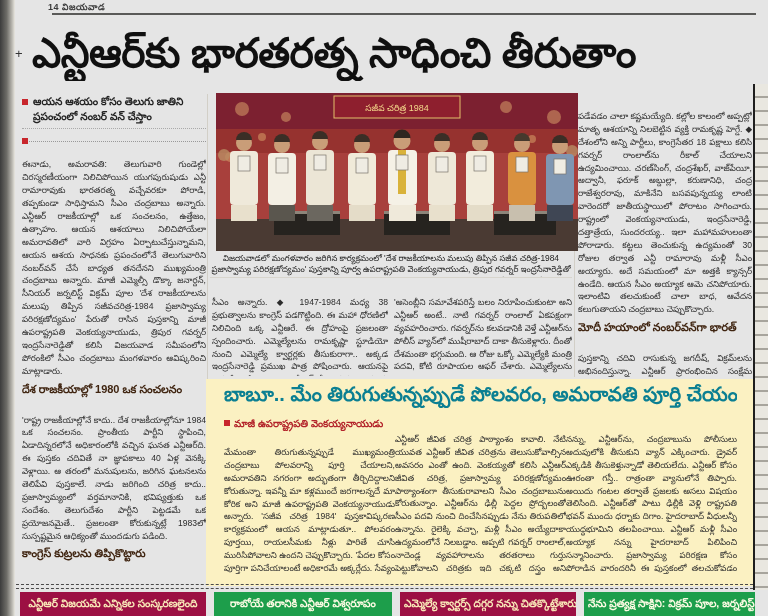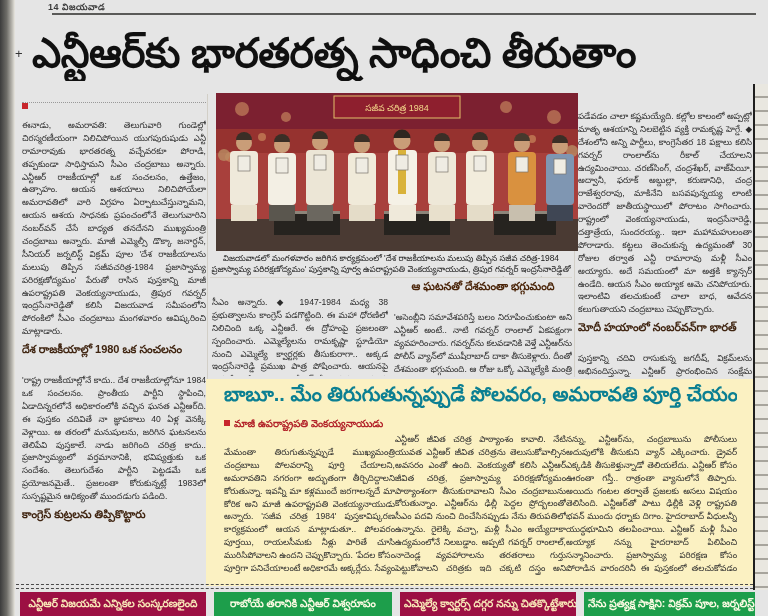--- a/index.html
+++ b/index.html
@@ -66,20 +66,24 @@
 
   <div class="headline">ఎన్టీఆర్‌కు భారతరత్న సాధించి తీరుతాం</div>
 
   <div class="vrule1"></div>
   <div class="vrule2"></div>
 
   <div class="col-left">
     <div class="hl-box">
       <div class="hl-item">
         <span class="hl-bullet"></span>
+        <span>ఆయన ఆశయం కోసం తెలుగు జాతిని ప్రపంచంలో నంబర్ వన్ చేస్తాం</span>
+      </div>
+      <div class="hl-item">
+        <span class="hl-bullet"></span>
       </div>
     </div>
     <p class="body">ఈనాడు, అమరావతి: తెలుగువారి గుండెల్లో చిరస్మరణీయంగా నిలిచిపోయిన యుగపురుషుడు ఎన్టీ రామారావుకు భారతరత్న వచ్చేవరకూ పోరాడి, తప్పకుండా సాధిస్తామని సీఎం చంద్రబాబు అన్నారు. ఎన్టీఆర్ రాజకీయాల్లో ఒక సంచలనం, ఉత్తేజం, ఉత్సాహం. ఆయన ఆశయాలు నిలిచిపోయేలా అమరావతిలో వారి విగ్రహం ఏర్పాటుచేస్తున్నామని, ఆయన ఆశయ సాధనకు ప్రపంచంలోనే తెలుగువారిని నంబర్‌వన్ చేసే బాధ్యత తనదేనని ముఖ్యమంత్రి చంద్రబాబు అన్నారు. మాజీ ఎమ్మెల్సీ డొక్కా జనార్దన్, సీనియర్ జర్నలిస్ట్ విక్రమ్ పూల 'దేశ రాజకీయాలను మలుపు తిప్పిన సజీవచరిత్ర-1984 ప్రజాస్వామ్య పరిరక్షణోద్యమం' పేరుతో రాసిన పుస్తకాన్ని మాజీ ఉపరాష్ట్రపతి వెంకయ్యనాయుడు, త్రిపుర గవర్నర్ ఇంద్రసేనారెడ్డితో కలిసి విజయవాడ సమీపంలోని పోరంకిలో సీఎం చంద్రబాబు మంగళవారం ఆవిష్కరించి మాట్లాడారు.</p>
     <div class="subhead">దేశ రాజకీయాల్లో 1980 ఒక సంచలనం</div>
     <p class="body">'రాష్ట్ర రాజకీయాల్లోనే కాదు.. దేశ రాజకీయాల్లోనూ 1984 ఒక సంచలనం. ప్రాంతీయ పార్టీని స్థాపించి, ఏడాదిన్నరలోనే అధికారంలోకి వచ్చిన ఘనత ఎన్టీఆర్‌ది. ఈ పుస్తకం చదివితే నా జ్ఞాపకాలు 40 ఏళ్ల వెనక్కి వెళ్లాయి. ఆ తరంలో మనుషులను, జరిగిన ఘటనలను తెలిపేవి పుస్తకాలే. నాడు జరిగింది చరిత్ర కాదు.. ప్రజాస్వామ్యంలో వర్తమానానికి, భవిష్యత్తుకు ఒక సందేశం. తెలుగుదేశం పార్టీని పెట్టడమే ఒక ప్రయోజనమైతే.. ప్రజలంతా కోరుకున్నట్లే 1983లో సుస్పష్టమైన ఆధిక్యంతో ముందడుగు పడింది.</p>
     <div class="subhead">కాంగ్రెస్ కుట్రలను తిప్పికొట్టారు</div>
 
   </div>
 
   <div class="photo">
@@ -179,21 +183,20 @@
       </g>
     </svg>
   </div>
   <div class="caption">విజయవాడలో మంగళవారం జరిగిన కార్యక్రమంలో 'దేశ రాజకీయాలను మలుపు తిప్పిన సజీవ చరిత్ర-1984 ప్రజాస్వామ్య పరిరక్షణోద్యమం' పుస్తకాన్ని పూర్వ ఉపరాష్ట్రపతి వెంకయ్యనాయుడు, త్రిపుర గవర్నర్ ఇంద్రసేనారెడ్డితో కలిసి ఆవిష్కరిస్తున్న ముఖ్యమంత్రి చంద్రబాబు. వేదికపై కామినేని శ్రీనివాస్, విక్రమ్ పూల, టీకే జగదీష్, సీహెచ్ అయ్యప్పనాయుడు, నందమూరి రామకృష్ణ</div>
   <div class="cap-rule"></div>
 
   <div class="mid-left">
     <p class="body">సీఎం అన్నారు. ◆ 1947-1984 మధ్య 38 ప్రభుత్వాలను కాంగ్రెస్ పడగొట్టింది. ఈ మహా ధోరణిలో నిలిచింది ఒక్క ఎన్టీఆరే. ఈ ద్రోహంపై ప్రజలంతా స్పందించారు. ఎమ్మెల్యేలను రామకృష్ణా స్టూడియో నుంచి ఎమ్మెల్యే క్వార్టర్లకు తీసుకురాగా.. అక్కడ ఇంద్రసేనారెడ్డి ప్రముఖ పాత్ర పోషించారు. ఆయనపై అక్కడే దాడి జరిగింది. ఎన్టీఆర్‌తో వెంకయ్యనాయుడు రాష్ట్రవ్యాప్తంగా తిరిగారు' అని చంద్రబాబు గుర్తుచేసుకున్నారు.</p>
   </div>
   <div class="mid-right">
-    <div class="subhead">ఆ ఘటనతో దేశమంతా భగ్గుమంది</div>
     <p class="body">'అసెంబ్లీని సమావేశపరిస్తే బలం నిరూపించుకుంటా అని ఎన్టీఆర్ అంటే.. నాటి గవర్నర్ రాంలాల్ ఏకపక్షంగా వ్యవహరించారు. గవర్నర్‌ను కలవడానికి వెళ్తే ఎన్టీఆర్‌ను పోలీస్ వ్యాన్‌లో ముషీరాబాద్ దాకా తీసుకెళ్లారు. దీంతో దేశమంతా భగ్గుమంది. ఆ రోజు ఒక్కో ఎమ్మెల్యేకి మంత్రి పదవి, కోటి రూపాయల ఆఫర్ చేశారు. ఎమ్మెల్యేలను కాపా</p>
   </div>
 
   <div class="col-right">
     <p class="body">పడేవడం చాలా కష్టమయ్యేది. కల్లోల కాలంలో అప్పట్లో మాతృ ఆశయాన్ని నిలబెట్టిన వ్యక్తి రామకృష్ణ హెగ్డే. ◆ దేశంలోని అన్ని పార్టీలు, కాంగ్రెసేతర 18 పక్షాలు కలిసి గవర్నర్ రాంలాల్‌ను రీకాల్ చేయాలని ఉద్యమించాయి. చరణ్‌సింగ్, చంద్రశేఖర్, వాజ్‌పేయీ, అద్వానీ, ఫరూక్ అబ్దుల్లా, కరుణానిధి, చంద్ర రాజేశ్వరరావు, మాకినేని బసవపున్నయ్య లాంటి వారెందరో జాతీయస్థాయిలో పోరాటం సాగించారు. రాష్ట్రంలో వెంకయ్యనాయుడు, ఇంద్రసేనారెడ్డి, దత్తాత్రేయ, సుందరయ్య.. ఇలా మహామహులంతా పోరాడారు. కట్టలు తెంచుకున్న ఉద్యమంతో 30 రోజుల తర్వాత ఎన్టీ రామారావు మళ్లీ సీఎం అయ్యారు. అదే సమయంలో మా అత్తకి క్యాన్సర్ ఉండేది. ఆయన సీఎం అయ్యాక ఆమె చనిపోయారు. ఇలాంటివి తలచుకుంటే చాలా బాధ, ఆవేదన కలుగుతాయని చంద్రబాబు చెప్పుకొచ్చారు.</p>
     <div class="subhead">మోదీ హయాంలో నంబర్‌వన్‌గా భారత్</div>
     <p class="body">పుస్తకాన్ని చదివి రాసుకున్న జగదీష్, విక్రమ్‌లను అభినందిస్తున్నా. ఎన్టీఆర్ ప్రారంభించిన సంక్షేమ కార్యక్రమాలు దేశమంతా అమలవుతున్నాయి. ఎన్టీఆర్ హయాంలో సగటున 9% వృద్ధిరేటు ఉండేది.. ప్రధాని మోదీ హయాంలో 33% వృద్ధిరేటు నమోదవుతోంది. 11వ స్థానంలో ఉన్న భారత ఆర్థిక వ్యవస్థ మోదీ నాయకత్వంలో 3వ స్థానానికి చేరి, ప్రపంచంలో భారతదేశం అగ్రస్థానంలో నిలుస్తుందని సీఎం ఆకాంక్షించారు.</p>
   </div>
 
   <div class="feature">

